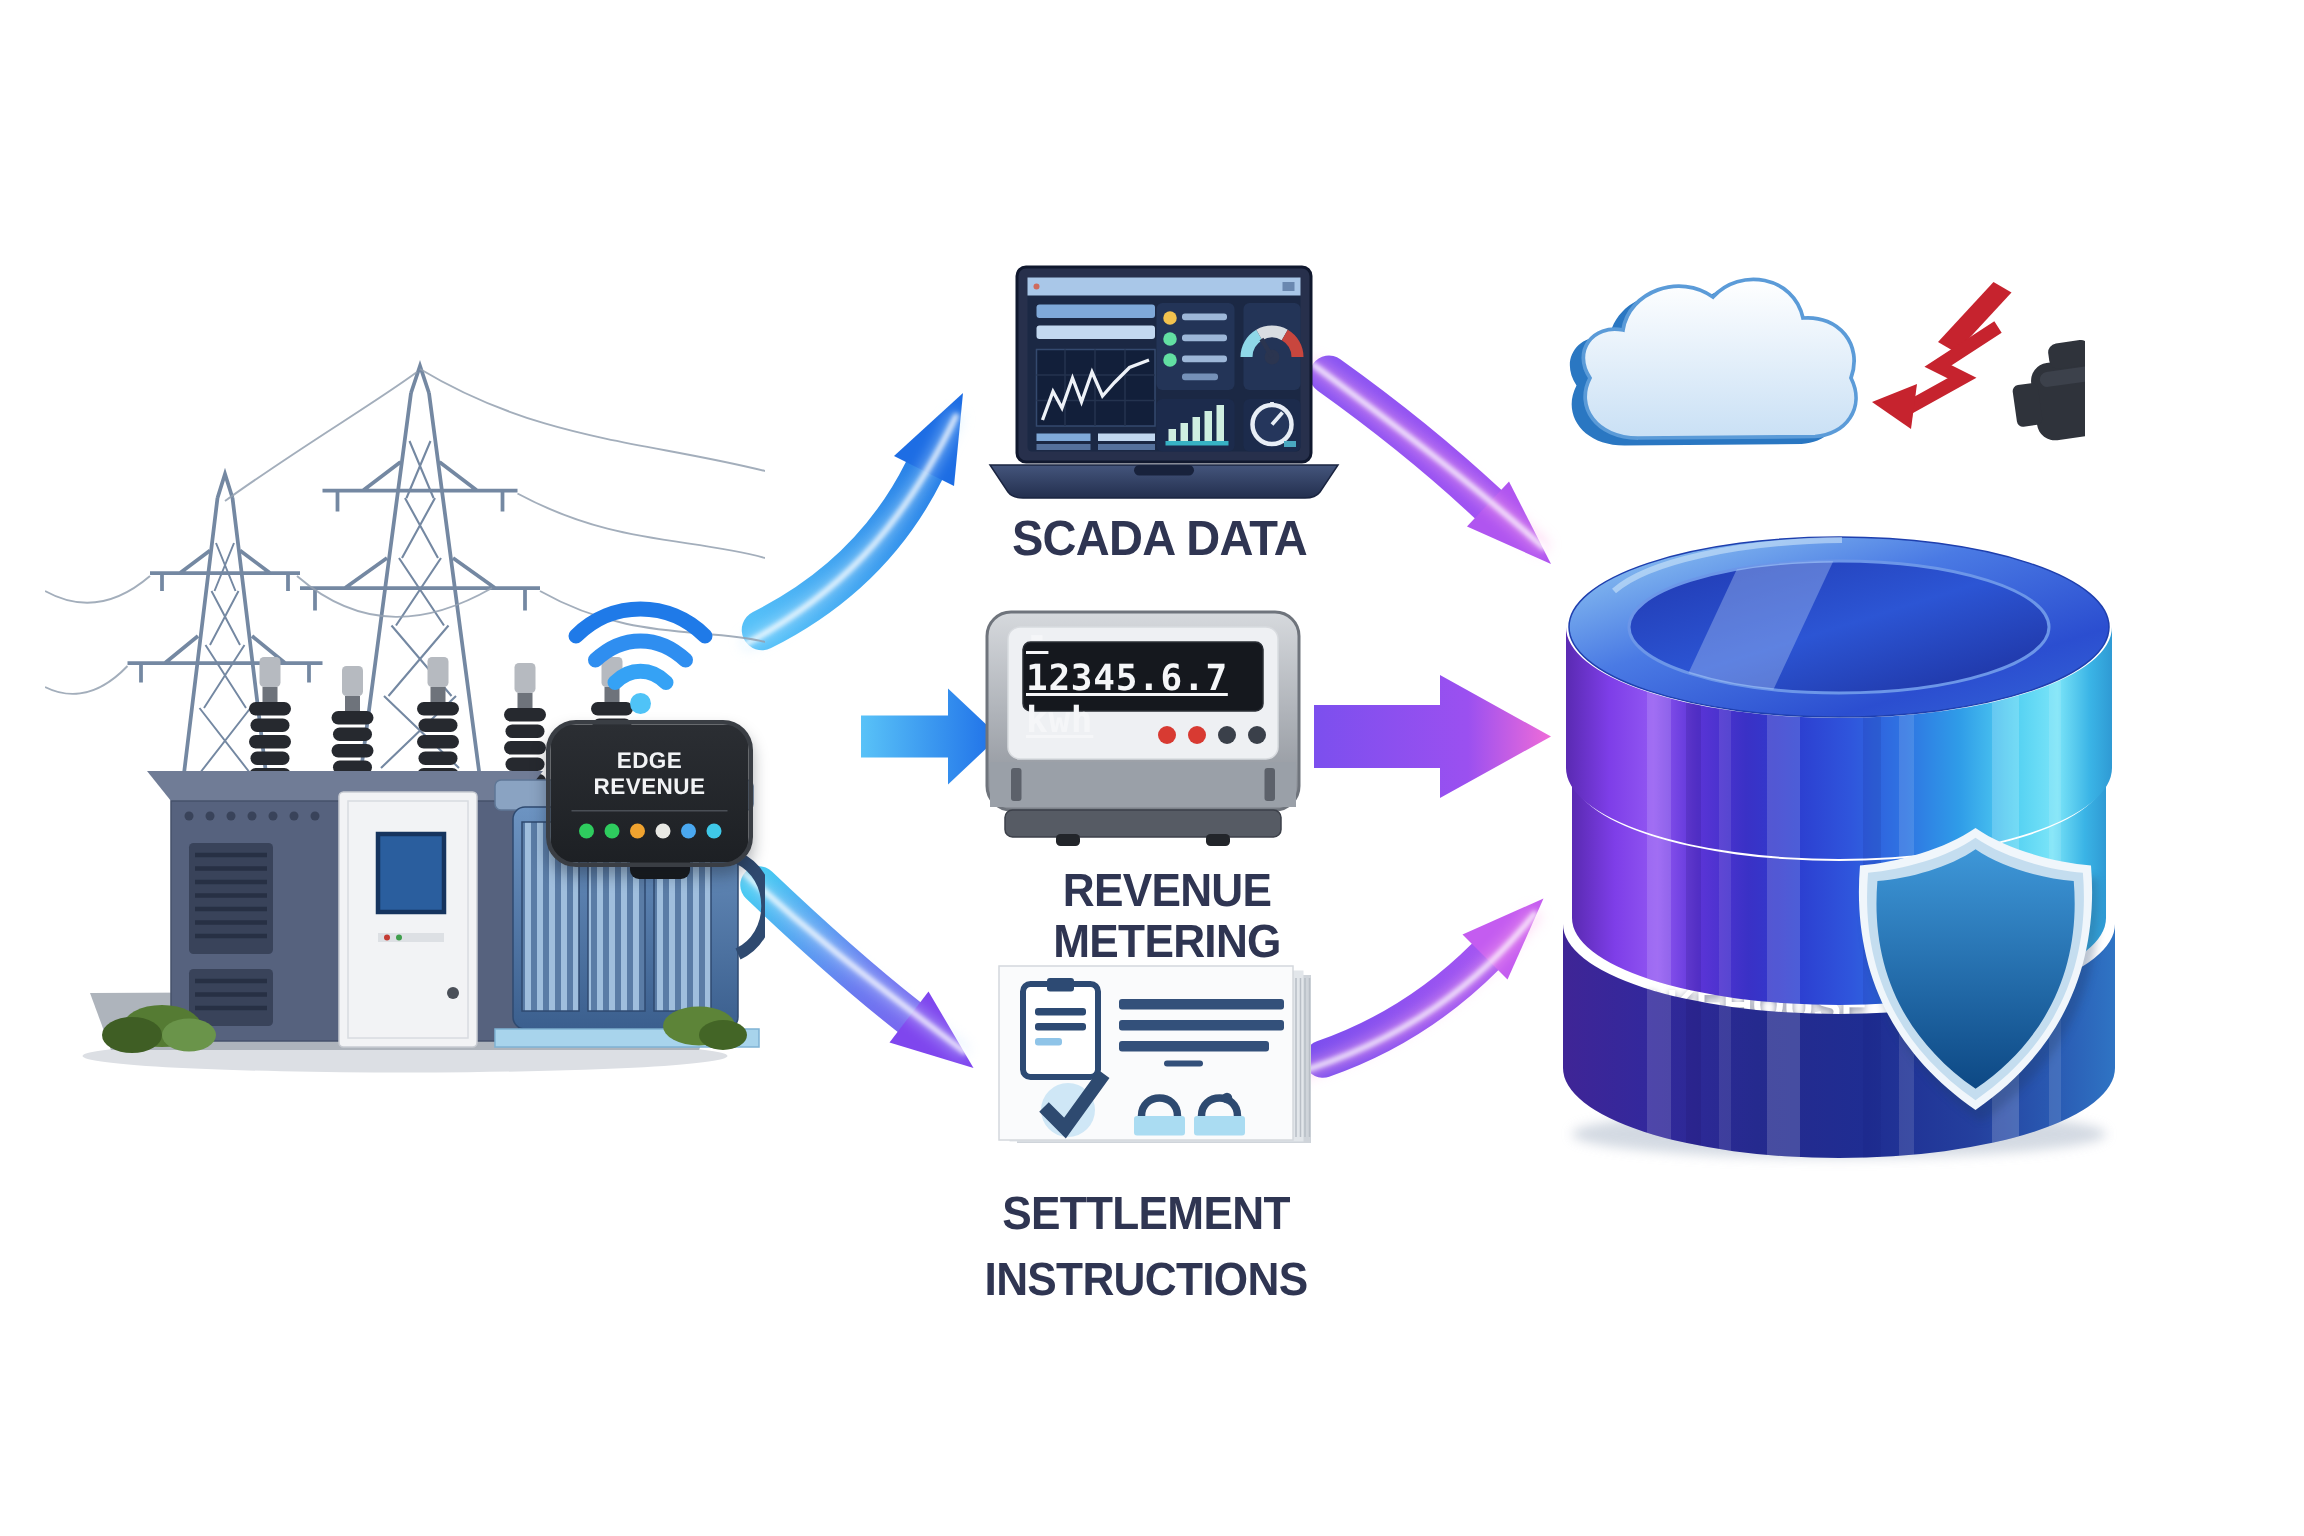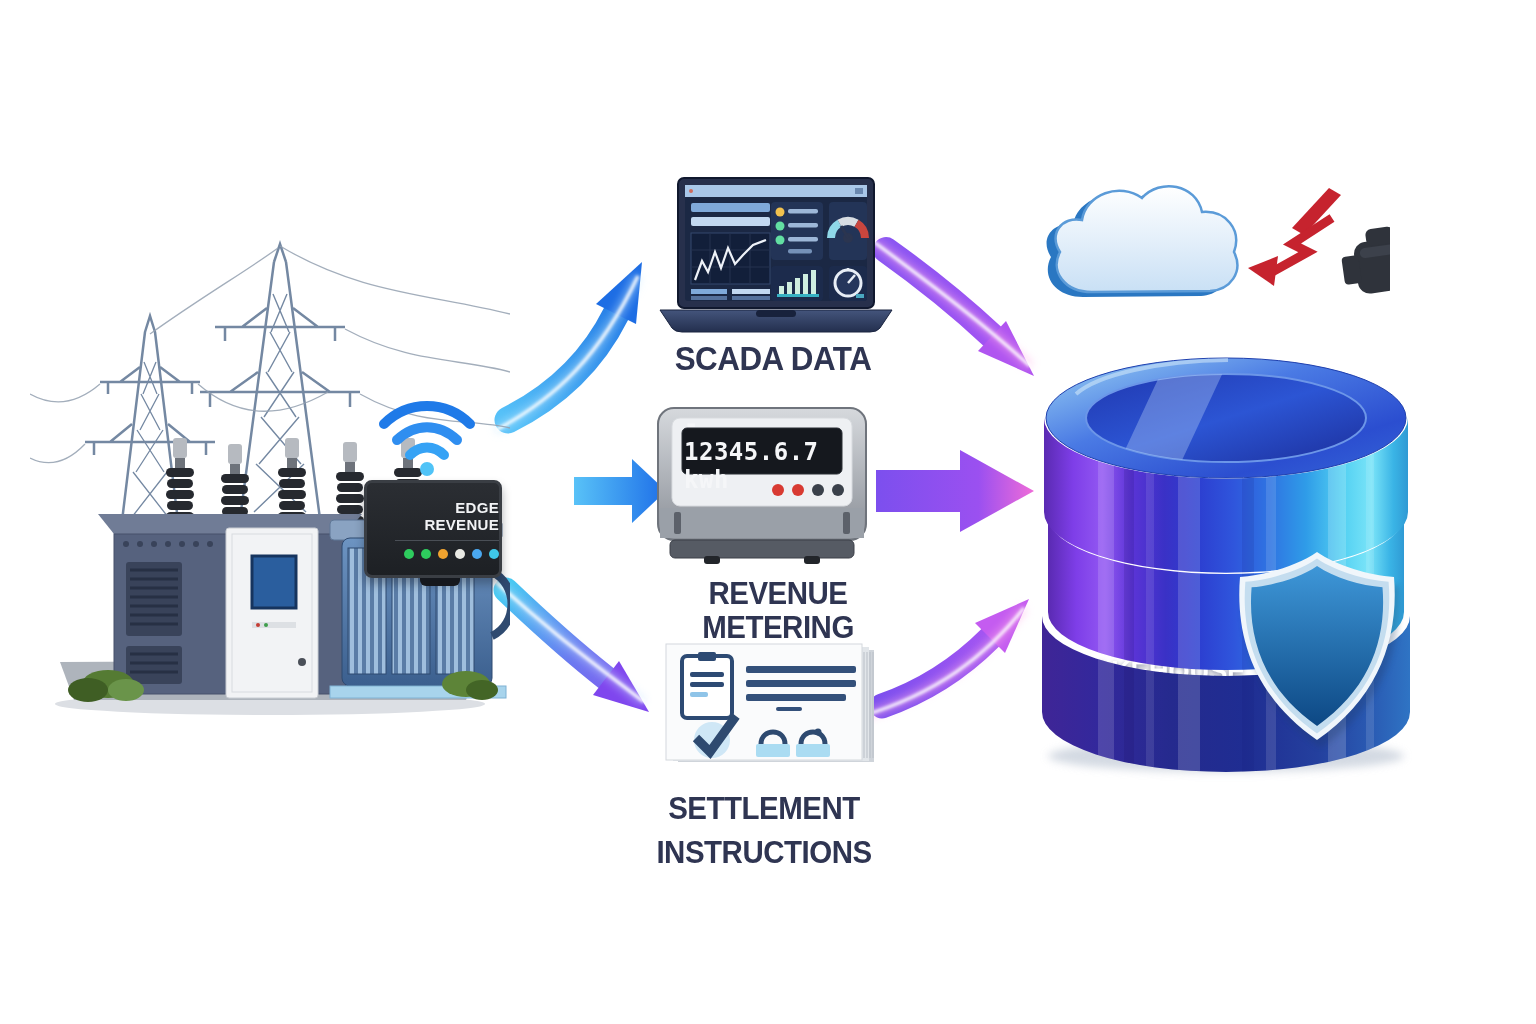--- a/index.html
+++ b/index.html
@@ -13,32 +13,32 @@
   .lbl-settle{left:614px;top:787px;width:300px;font-size:31px;line-height:44px;}
   .lbl-lake{left:1068px;top:656px;width:184px;color:#ffffff;
             text-shadow:0 2px 5px rgba(8,16,60,.55);letter-spacing:-0.3px;}
   .lbl-lake .l1{font-size:29px;font-weight:bold;}
   .lbl-lake .l2{font-size:24px;font-weight:bold;margin-top:3px;}
   .lbl-acid{left:1246px;top:590px;width:140px;color:#ffffff;text-align:center;
             text-shadow:0 2px 3px rgba(8,30,70,.5);}
   .lbl-acid .l1{font-size:42px;font-weight:bold;letter-spacing:0;}
   .lbl-acid .l2{font-size:14.5px;font-weight:bold;letter-spacing:.3px;margin-top:1px;}
   .edge-module{left:364px;top:480px;width:132px;height:92px;background:linear-gradient(#2b2e33,#1d2024);
-               border:3px solid #3a3e44;border-radius:8px;box-shadow:0 6px 10px rgba(20,25,35,.35);
-               display:flex;flex-direction:column;align-items:flex-end;justify-content:center;z-index:5;}
+               border:3px solid #3a3e44;border-radius:20px;box-shadow:0 6px 10px rgba(20,25,35,.35);
+               display:flex;flex-direction:column;align-items:center;justify-content:center;z-index:5;}
   .edge-module .txt{color:#f2f3f5;font-weight:bold;font-size:15px;text-align:center;line-height:17px;
                     letter-spacing:.3px;}
   .edge-module .sep{width:104px;height:1px;background:#4a4f56;margin:7px 0 8px 0;}
   .leds{display:flex;gap:7px;}
   .led{width:10px;height:10px;border-radius:50%;background:#888;}
   .edge-mount{left:420px;top:572px;width:40px;height:14px;background:#17191d;
               border-radius:0 0 6px 6px;z-index:4;}
   .meter-display{left:684px;top:432px;width:156px;height:40px;color:#f5f6f8;
                  font-family:"DejaVu Sans Mono",monospace;font-weight:bold;font-size:24px;
-                 display:flex;align-items:center;justify-content:center;letter-spacing:0.5px;z-index:6;}
+                 display:flex;align-items:center;justify-content:center;letter-spacing:0.5px;z-index:6;text-decoration:underline;}
   svg{display:block;}
 </style>
 </head>
 <body>
 
 <div id="canvas">
 
   <svg class="abs" style="left:0;top:0;z-index:1" width="1536" height="1024" viewBox="0 0 1536 1024">
     <defs>
       <linearGradient id="gBlueA" gradientUnits="userSpaceOnUse" x1="508" y1="418" x2="650" y2="260">

